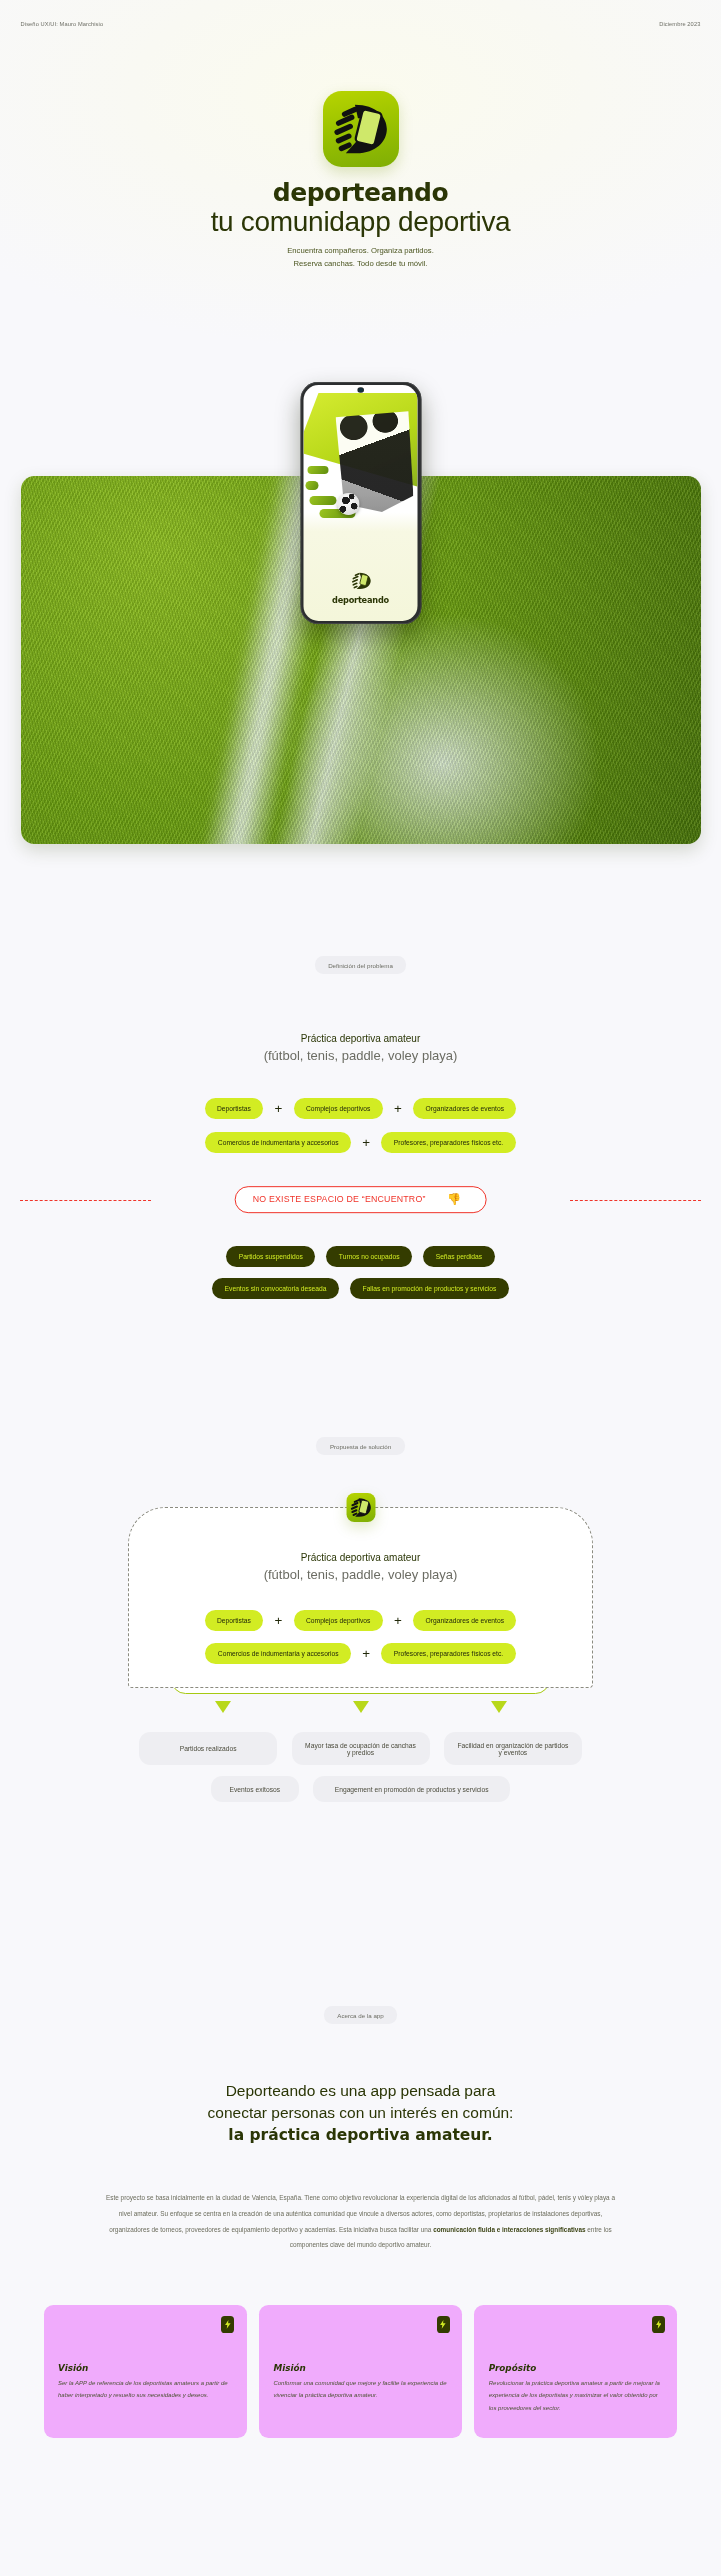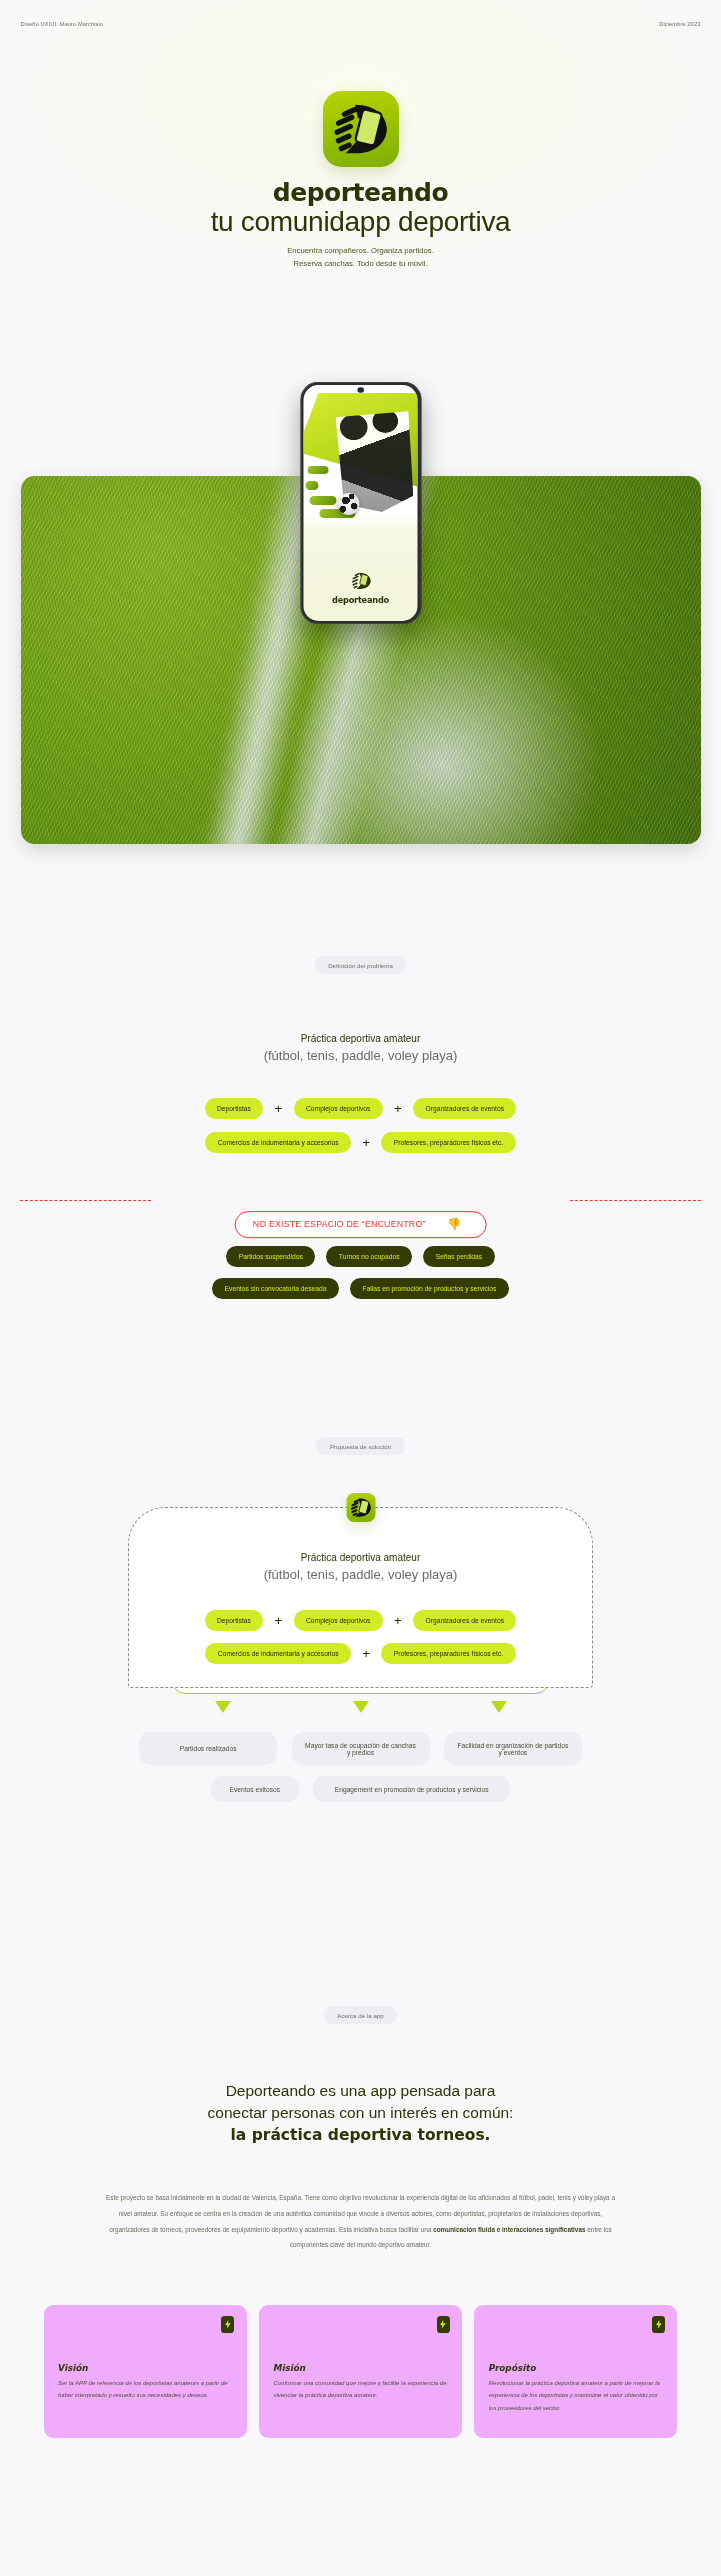--- a/index.html
+++ b/index.html
@@ -166,21 +166,21 @@
   .redband{ position:relative; height:31px; }
   .redband .dash-l,.redband .dash-r{
     position:absolute; top:50%; height:0; border-top:1px dashed #f0342a; width:131px;
   }
   .redband .dash-l{ left:19.6px; }
   .redband .dash-r{ right:19.6px; }
   .redbox{
     position:absolute; left:50%; transform:translate(-50%,-50%); top:50%;
     border:1px solid #f0342a; border-radius:15.5px; background:#fff;
     padding:7.2px 24px 7.2px 17.5px; display:flex; align-items:center; gap:22px;
-    font-size:8.8px; color:#f0342a; letter-spacing:0.2px; white-space:nowrap;margin-top:25px;
+    font-size:8.8px; color:#f0342a; letter-spacing:0.2px; white-space:nowrap;
   }
   .thumb{ font-size:11.3px; line-height:1; }
 
   
   .dashedbox{
     position:relative; border:0.8px dashed #8b8b80;
     border-radius:37px 37px 4.1px 4.1px; background:#ffffff;
     padding:44px 0 23px;
   }
   .dashedbox .topicon{
@@ -388,21 +388,21 @@
     <div class="gpill" style="width:197px;display:flex;align-items:center;justify-content:center;">Engagement en promoción de productos y servicios</div>
   </div>
 </div>
 
 <div style="position:absolute;top:2006px;left:0;width:721px;">
   <div class="chip">Acerca de la app</div>
 
   <div class="about-h" style="margin-top:56px;">
     <div>Deporteando es una app pensada para</div>
     <div>conectar personas con un interés en común:</div>
-    <div><b>la práctica deportiva torneos.</b></div>
+    <div><b>la práctica deportiva amateur.</b></div>
   </div>
 
   <div class="about-p" style="margin-top:44px;">
     <span>Este proyecto se basa inicialmente en la ciudad de Valencia, España. Tiene como objetivo revolucionar la experiencia digital de los aficionados al fútbol, pádel, tenis y vóley playa a nivel amateur. Su enfoque se centra en la creación de una auténtica comunidad que vincule a diversos actores, como deportistas, propietarios de instalaciones deportivas, organizadores de torneos, proveedores de equipamiento deportivo y academias. Esta iniciativa busca facilitar una </span><b>comunicación fluida e interacciones significativas</b><span> entre los componentes clave del mundo deportivo amateur.</span>
   </div>
 
   <div class="cards" style="margin-top:52px;">
 
     <div class="vcard">
       <div class="bolt">

